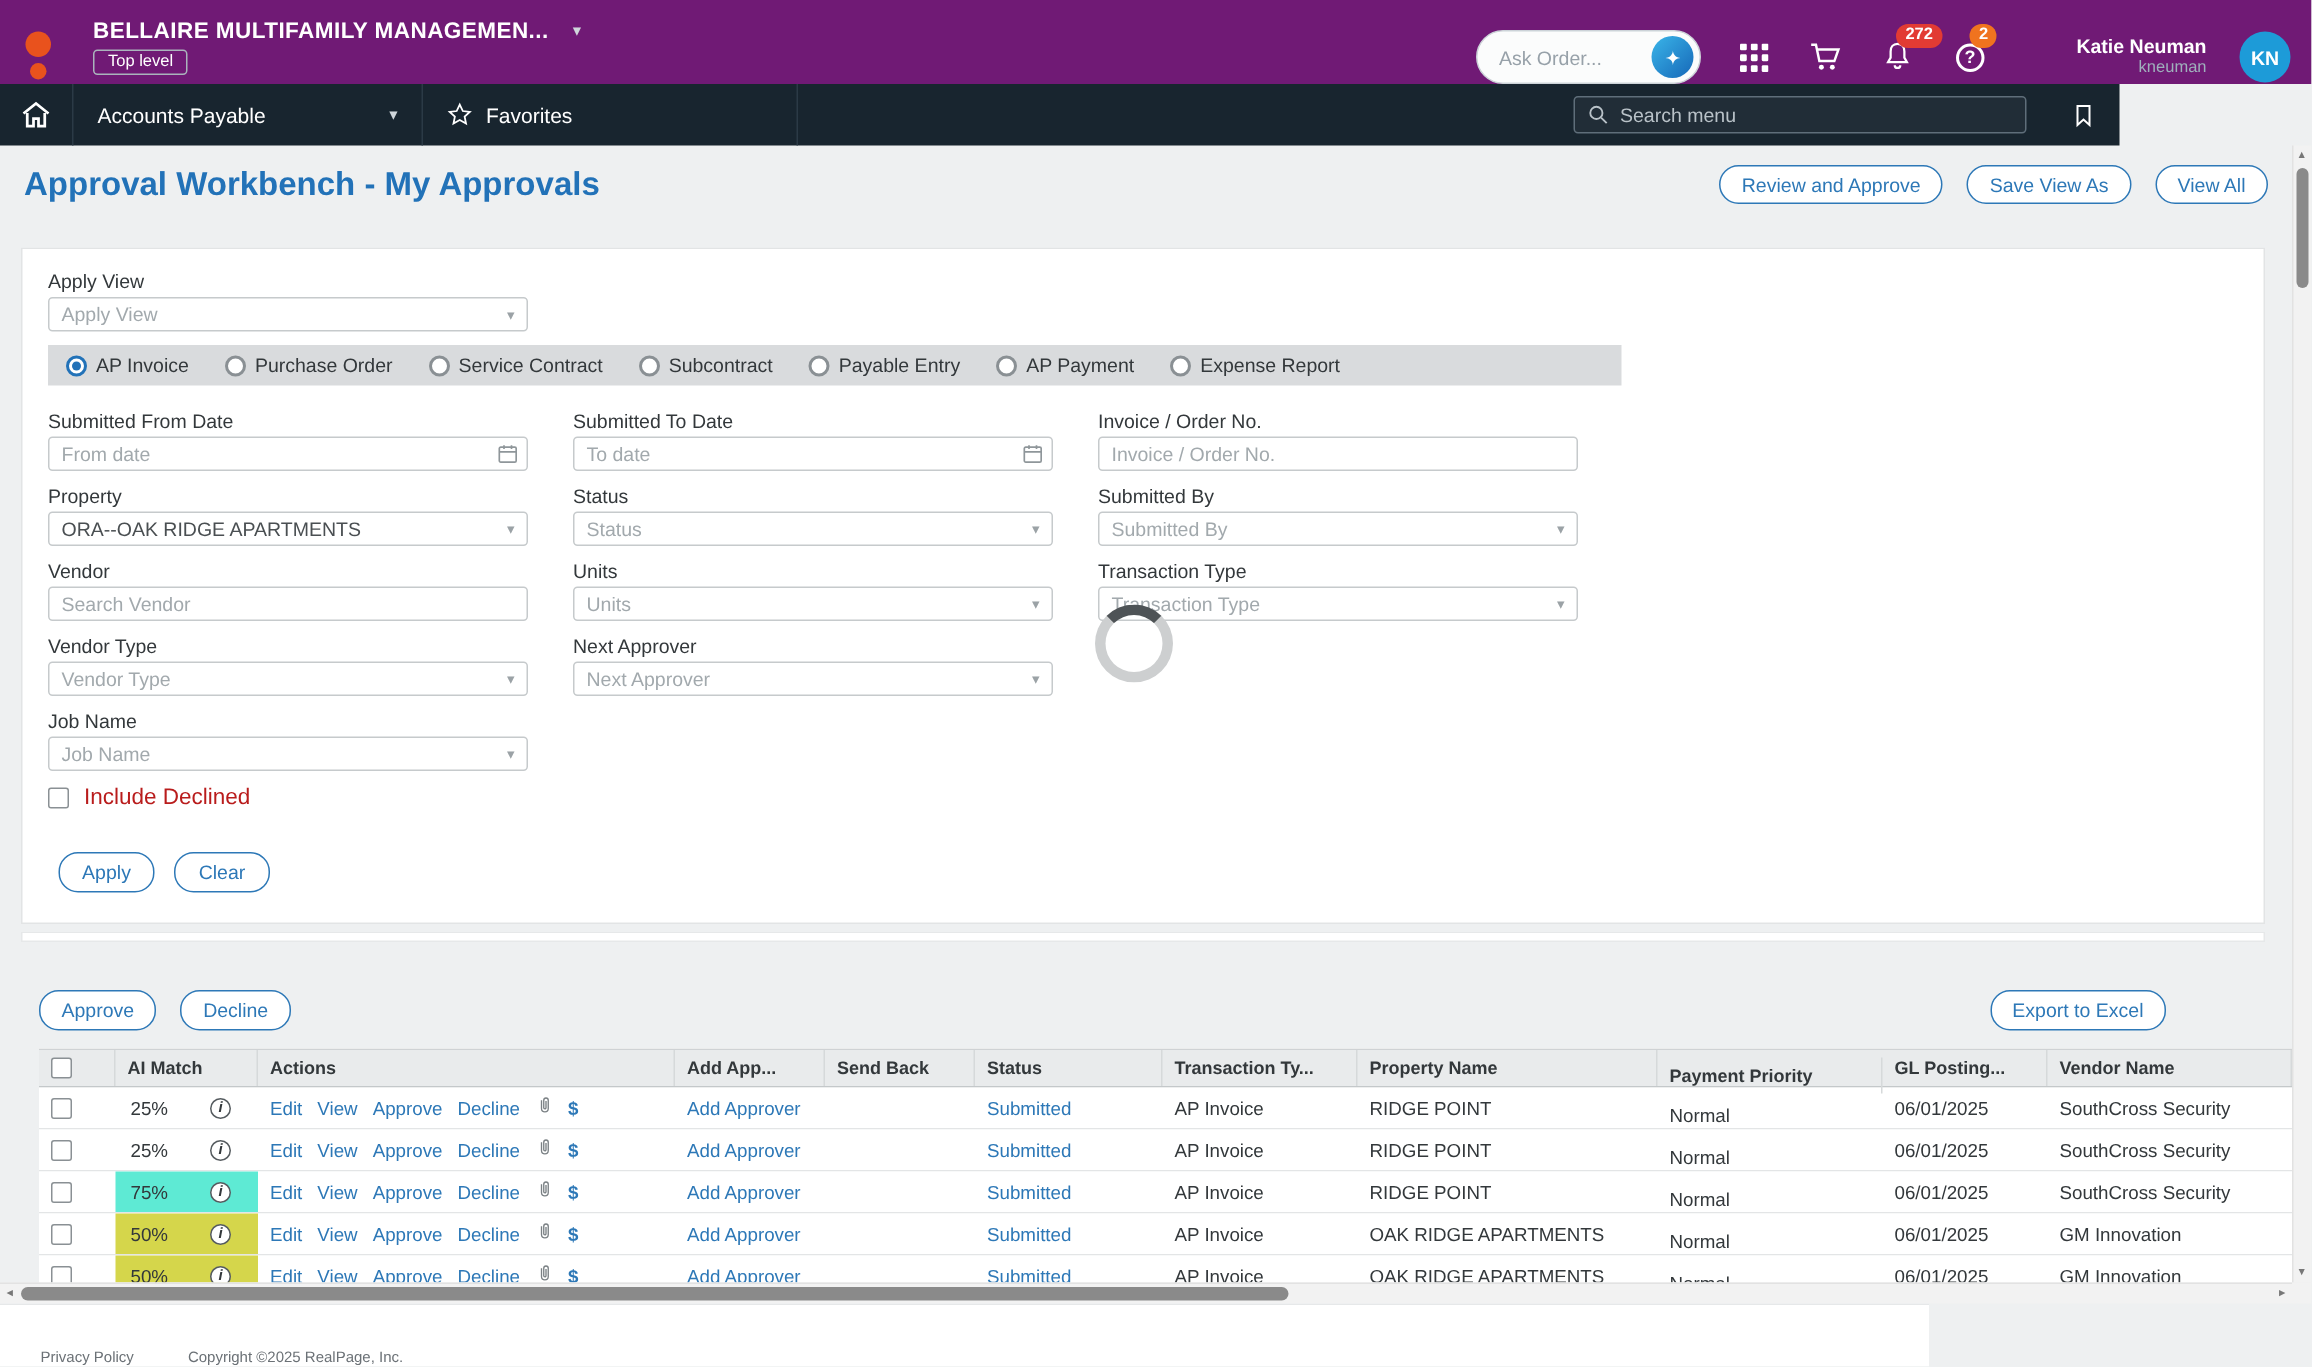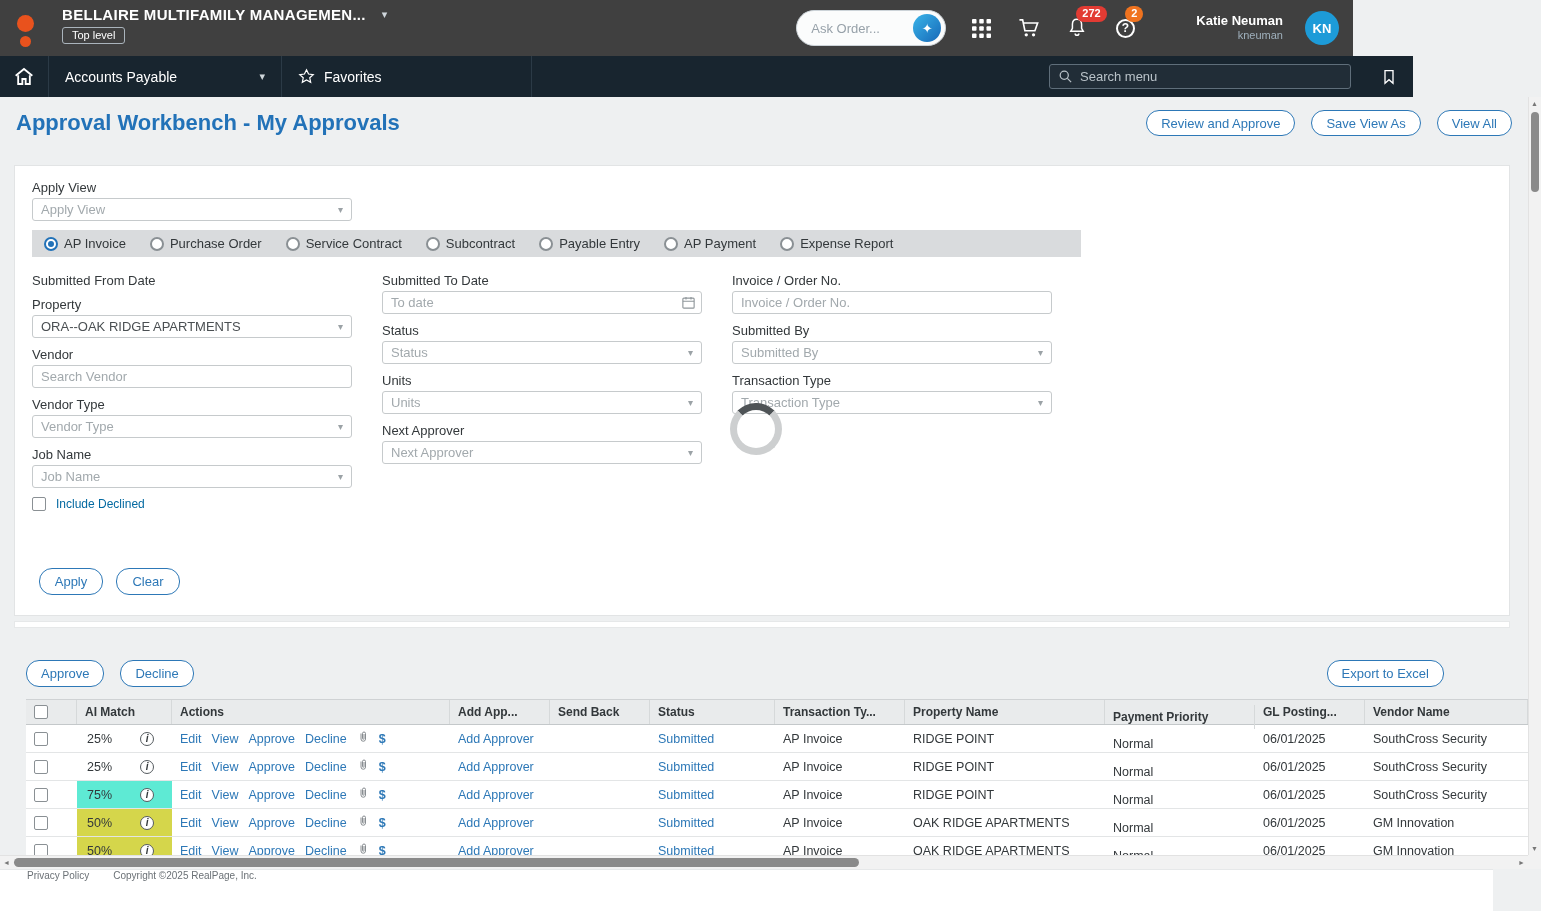--- a/index.html
+++ b/index.html
@@ -1,22 +1,22 @@
 <!DOCTYPE html>
 <html><head>
 <meta charset="utf-8">
 <style>
   * { margin:0; padding:0; box-sizing:border-box; }
   html,body { width:1541px; height:911px; }
   body { font-family:"Liberation Sans", sans-serif; background:#eef0f1; overflow:hidden; position:relative; }
   [data-interactable="true"] { cursor:pointer; }
 
   
-  .topbar { position:absolute; top:0; left:0; width:1353px; height:56px; background:#404040;
-            display:flex; align-items:center; justify-content:space-between; padding:0 14px; z-index:30; }
+  .topbar { position:absolute; top:0; left:0; width:1541px; height:56px; background:#701a75;
+            display:flex; align-items:flex-end; justify-content:space-between; padding:0 14px; z-index:30; }
   .topbar-left { display:flex; align-items:flex-start; }
   .logo { position:relative; width:38px; height:40px; margin-right:10px; margin-top:4px; }
   .logo-dot-a { position:absolute; width:17px; height:17px; border-radius:50%; background:#e9521d; top:5px; left:3px; }
   .logo-dot-b { position:absolute; width:11px; height:11px; border-radius:50%; background:#e9521d; top:26px; left:6px; }
   .company-block { display:flex; flex-direction:column; }
   .company-row { display:flex; align-items:center; gap:16px; }
   .company-name { color:#fff; font-size:15px; font-weight:bold; letter-spacing:.3px; }
   .tb-chev { color:#cfd6db; font-size:11px; }
   .top-level-badge { align-self:flex-start; margin-top:4px; border:1px solid #aab4bc; border-radius:3px;
                      color:#fff; font-size:11px; padding:1px 9px 2px; background:transparent; }
@@ -81,21 +81,21 @@
                padding:0 12px; gap:24px; }
   .type-option { display:flex; align-items:center; }
   .radio { width:14px; height:14px; border:2px solid #8a9094; border-radius:50%; background:#fff; position:relative; flex:none; }
   .radio.selected { border-color:#2272b8; }
   .radio.selected::after { content:""; position:absolute; inset:2px; border-radius:50%; background:#2272b8; }
   .type-label { font-size:13px; color:#33383b; margin-left:6px; white-space:nowrap; }
   .fields { margin-top:16px; display:grid; grid-template-columns:320px 320px 320px; column-gap:30px; align-items:start; }
   .field { margin-bottom:9px; }
   .check-row { display:flex; align-items:center; gap:10px; margin-top:7px; }
   .checkbox { width:14px; height:14px; border:1px solid #8a9094; border-radius:2px; background:#fff; flex:none; }
-  .check-label { font-size:12px; color:#0369a1; }
+  .check-label { font-size:15px; color:#b91c1c; }
   .filter-buttons { position:absolute; left:24px; bottom:20px; display:flex; gap:13px; }
   .filter-buttons .btn { min-width:64px; height:27px; }
 
   .panel-strip { position:absolute; top:621px; left:14px; width:1496px; height:7px; background:#fff; border:1px solid #e6e8e9; }
 
   
   .spinner { position:absolute; top:403px; left:730px; width:52px; height:52px; border-radius:50%;
              border:7px solid #cdcfd0; border-top-color:#4e5356; animation:spin 1.1s linear infinite; z-index:20; }
   @keyframes spin { to { transform:rotate(360deg); } }
 
@@ -126,22 +126,22 @@
   
   .hscroll { position:absolute; top:855px; left:0; width:1528px; height:14px; background:#f2f2f2; border-top:1px solid #e2e2e2; }
   .hscroll .arrow { position:absolute; top:3px; font-size:7px; color:#777; }
   .hscroll .arrow.left { left:3px; } .hscroll .arrow.right { right:3px; }
   .hscroll .thumb { position:absolute; top:2px; left:14px; width:845px; height:9px; background:#8a8a8a; border-radius:5px; }
   .vscroll { position:absolute; top:97px; right:0; width:13px; height:758px; background:#f2f2f2; border-left:1px solid #e2e2e2; }
   .vscroll .arrow { position:absolute; left:2px; font-size:7px; color:#777; }
   .vscroll .arrow.up { top:3px; } .vscroll .arrow.down { bottom:3px; }
   .vscroll .thumb { position:absolute; top:15px; left:2px; width:8px; height:80px; background:#8a8a8a; border-radius:4px; }
   .scroll-corner { position:absolute; top:855px; right:0; width:13px; height:14px; background:#f2f2f2; }
-  .footer { position:absolute; top:869px; left:0; width:1493px; height:42px; background:#fff; border-top:1px solid #e6e8e9;
-            display:flex; align-items:flex-start; gap:24px; padding:0 27px; font-size:10px; color:#6b7176; }
+  .footer { position:absolute; top:869px; left:0; width:1286px; height:42px; background:#fff; border-top:1px solid #e6e8e9;
+            display:flex; align-items:flex-end; gap:36px; padding:0 27px; font-size:10px; color:#6b7176; }
   .footer a { color:#6b7176; text-decoration:none; }
 </style>
 </head>
 <body>
 
 <header class="topbar" data-interactable="false">
   <div class="topbar-left">
     <div class="logo" data-interactable="true">
       <span class="logo-dot-a" data-interactable="false"></span>
       <span class="logo-dot-b" data-interactable="false"></span>
@@ -283,20 +283,27 @@
         <span class="radio" data-interactable="false"></span>
         <span class="type-label" data-interactable="false">Expense Report</span>
       </div>
     </div>
 
     <div class="fields">
 
       <div class="col">
         <div class="field">
           <div class="field-label" data-interactable="false">Submitted From Date</div>
+          <div class="input-wrap">
+            <input class="text-input" data-interactable="true" placeholder="From date" style="">
+            <span class="input-icon" data-interactable="true"><svg width="15" height="15" viewBox="0 0 24 24">
+                  <rect x="3" y="5" width="18" height="16" rx="1.5" fill="none" stroke="#8f969a" stroke-width="1.8"></rect>
+                  <path d="M3 10 H21 M8 3 V7 M16 3 V7" fill="none" stroke="#8f969a" stroke-width="1.8"></path>
+                </svg></span>
+          </div>
         </div>
         <div class="field">
           <div class="field-label" data-interactable="false">Property</div>
           <div class="select has-value" data-interactable="true">
             <span data-interactable="false">ORA--OAK RIDGE APARTMENTS</span>
             <span class="chev" data-interactable="false">▾</span>
           </div>
         </div>
         <div class="field">
           <div class="field-label" data-interactable="false">Vendor</div>

